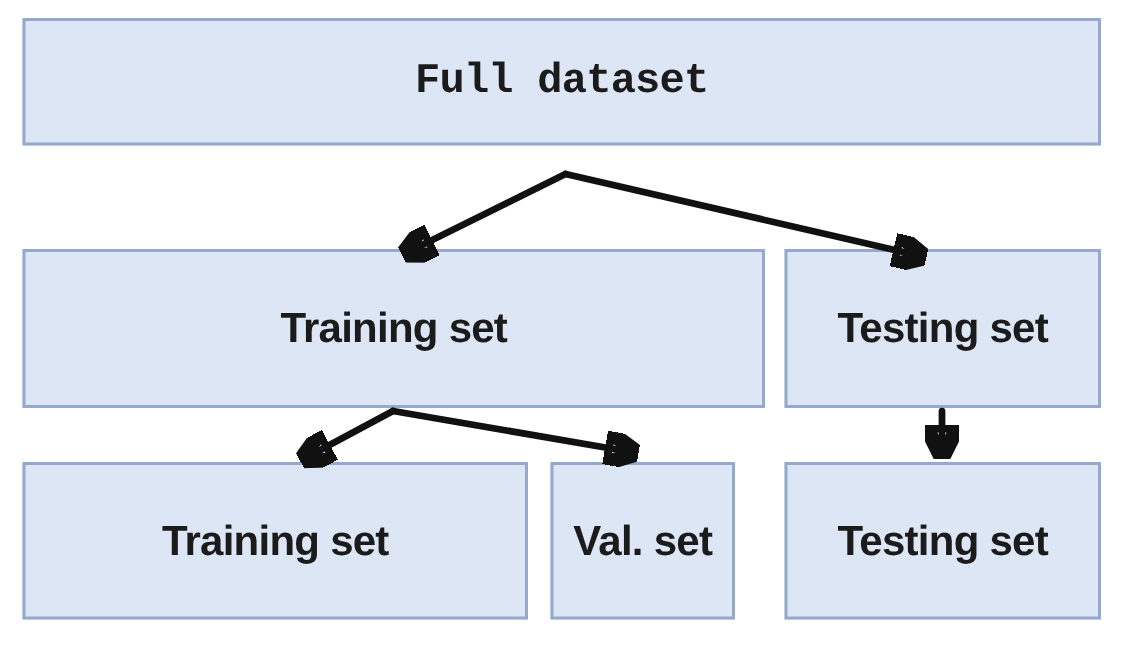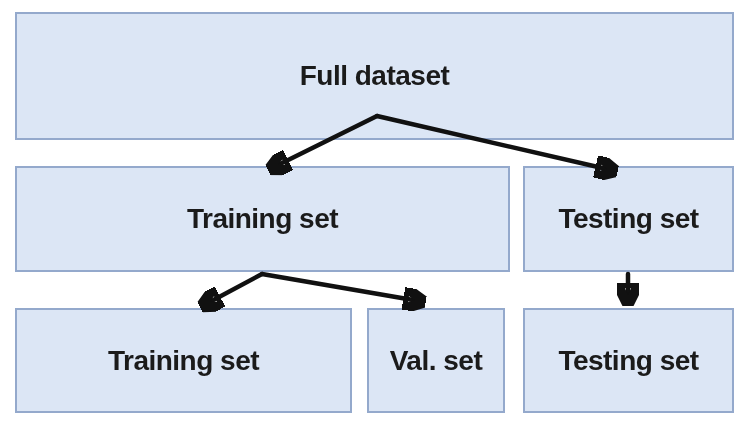--- a/index.html
+++ b/index.html
@@ -21,25 +21,25 @@
     border: 2px solid #94a9cc;
     box-sizing: border-box;
     display: flex;
     align-items: center;
     justify-content: center;
     font-weight: bold;
     font-size: 28px;
     letter-spacing: -0.5px;
     color: #1b1b1b;
   }
-  .node-full       { left: 15px;  top: 12px;  width: 719px; height: 128px; }
+  .node-full       { left: 15px;  top: 12px;  width: 719px; height: 85px; font-family: Liberation Mono, monospace; }
   .node-train-mid  { left: 15px;  top: 166px; width: 495px; height: 106px; }
   .node-test-mid   { left: 523px; top: 166px; width: 211px; height: 106px; }
   .node-train-bot  { left: 15px;  top: 308px; width: 337px; height: 105px; }
-  .node-val        { left: 367px; top: 308px; width: 138px; height: 105px; }
+  .node-val        { left: 367px; top: 308px; width: 123px; height: 105px; }
   .node-test-bot   { left: 523px; top: 308px; width: 211px; height: 105px; }
   .arrows {
     position: absolute;
     left: 0; top: 0;
     width: 747px;
     height: 432px;
     pointer-events: none;
   }
   .arrows path {
     stroke: #111111;

